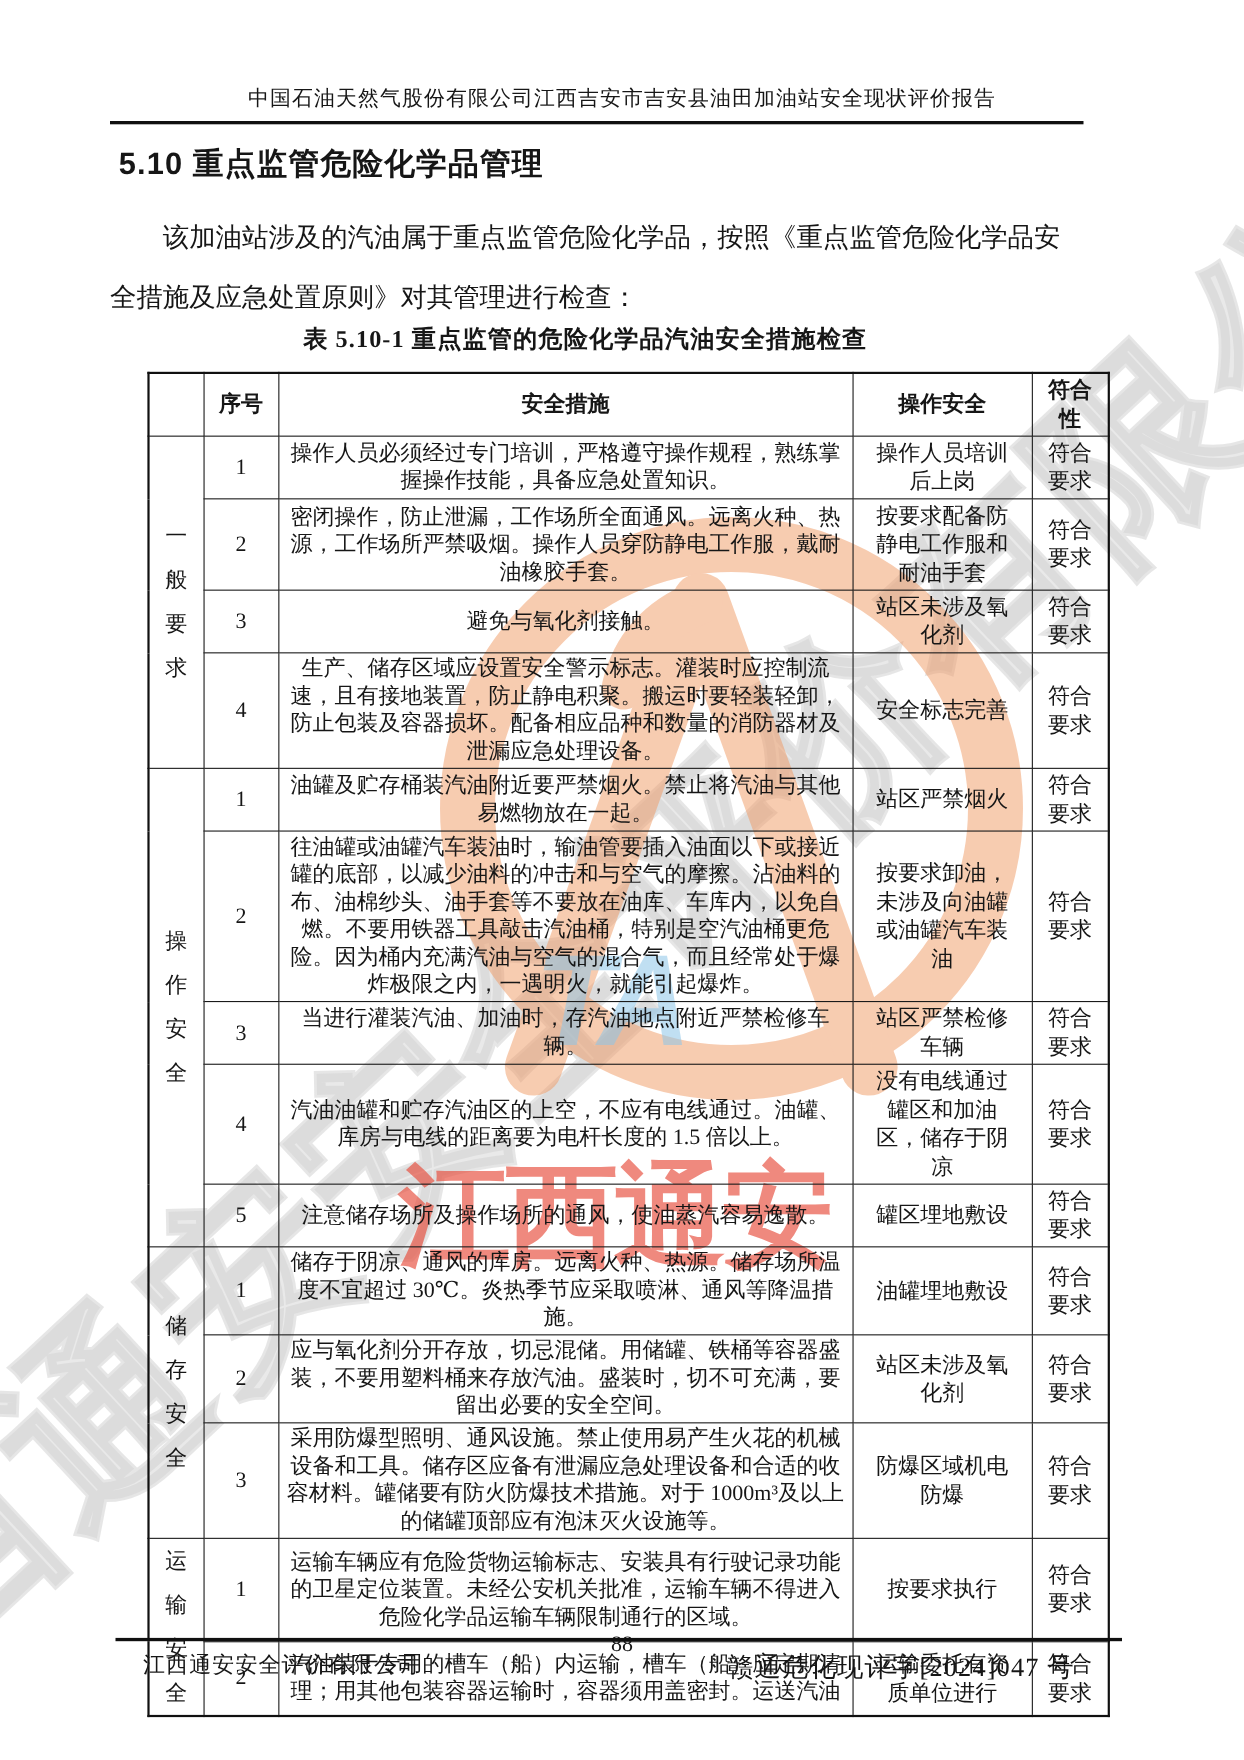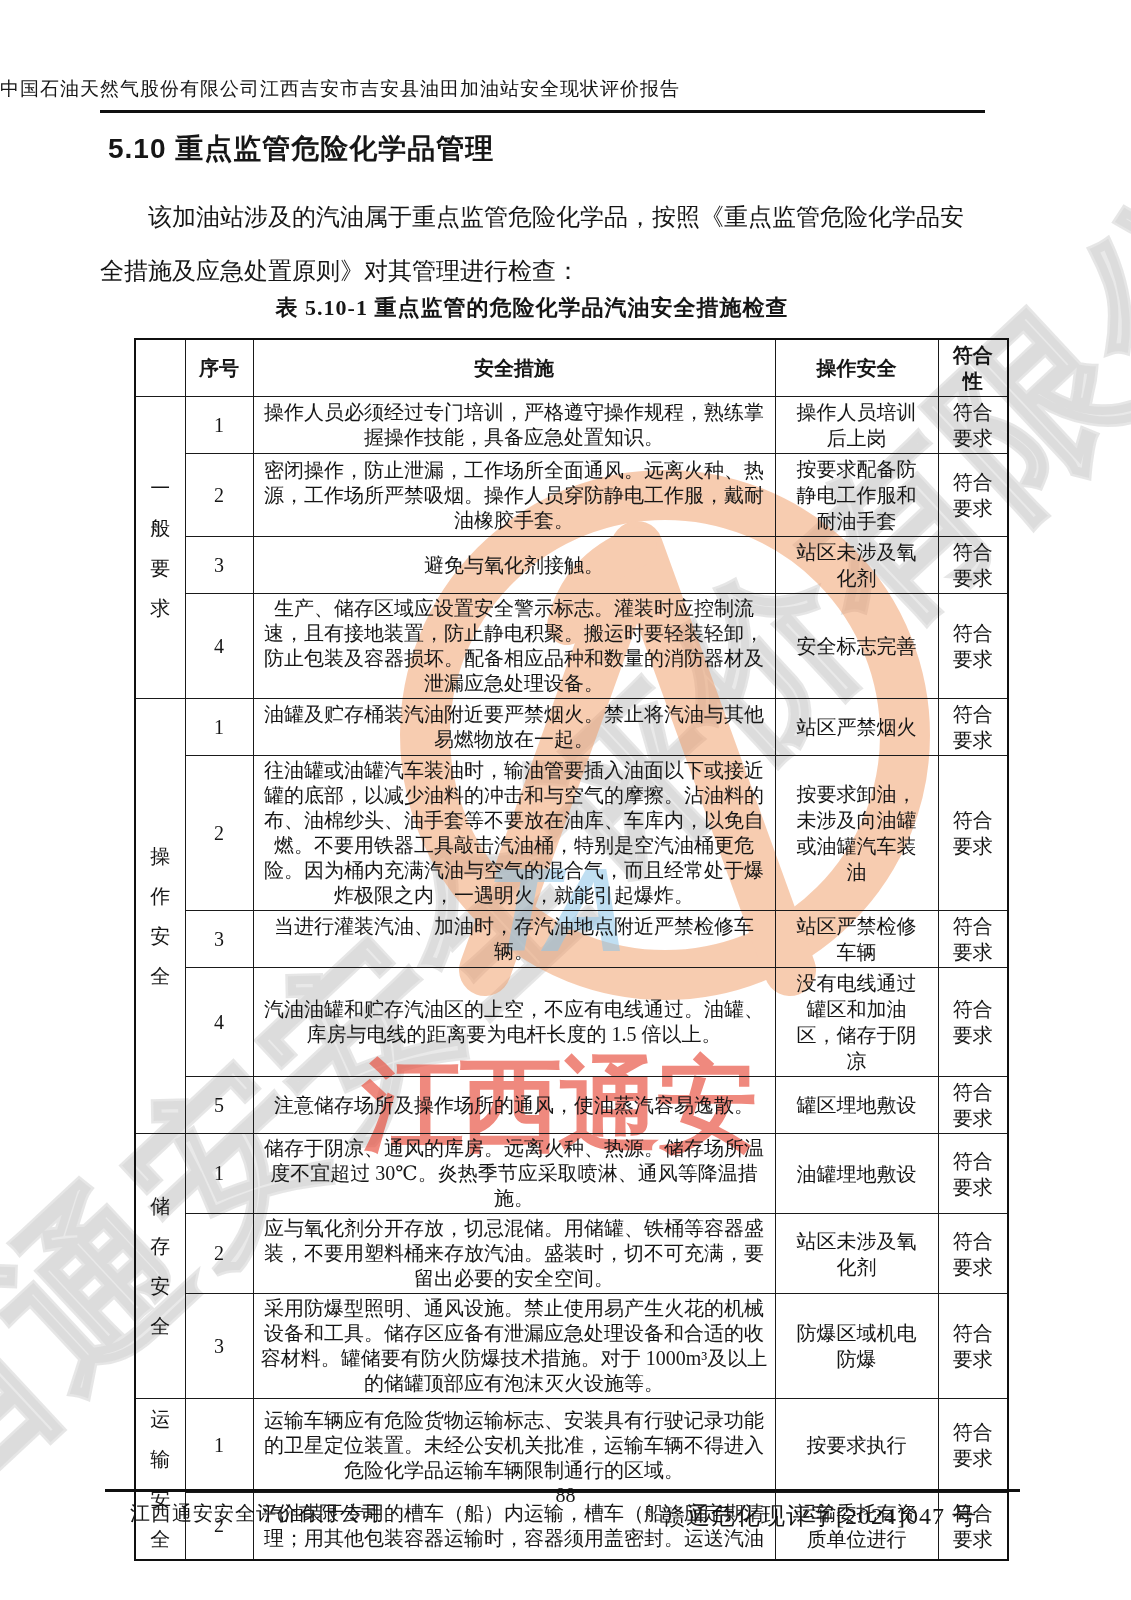--- a/index.html
+++ b/index.html
@@ -37,21 +37,21 @@
     left:362px; top:1038px;
     font-weight:bold;
     font-size:102px; letter-spacing:-4px;
     color:var(--wm-red,#e84d3c);
     opacity:.66;
   }
   
   .content { position:absolute; inset:0; z-index:1; }
   .header-title {
     position:absolute; top:76px; left:0; width:100%;
-    font-size:19px; letter-spacing:1px;
+    text-align:center; font-size:19px; letter-spacing:1px;
   }
   .header-rule { position:absolute; top:110px; left:100px; width:885px; height:3px; background:#101010; }
   .section-heading {
     position:absolute; top:130px; left:108px;
     font-size:28px; font-weight:bold; letter-spacing:1px;
     font-family:"Liberation Sans","DejaVu Sans",sans-serif;
   }
   .intro {
     position:absolute; top:190px; left:100px; width:864px;
     font-size:24px; line-height:54px; text-indent:2em;

